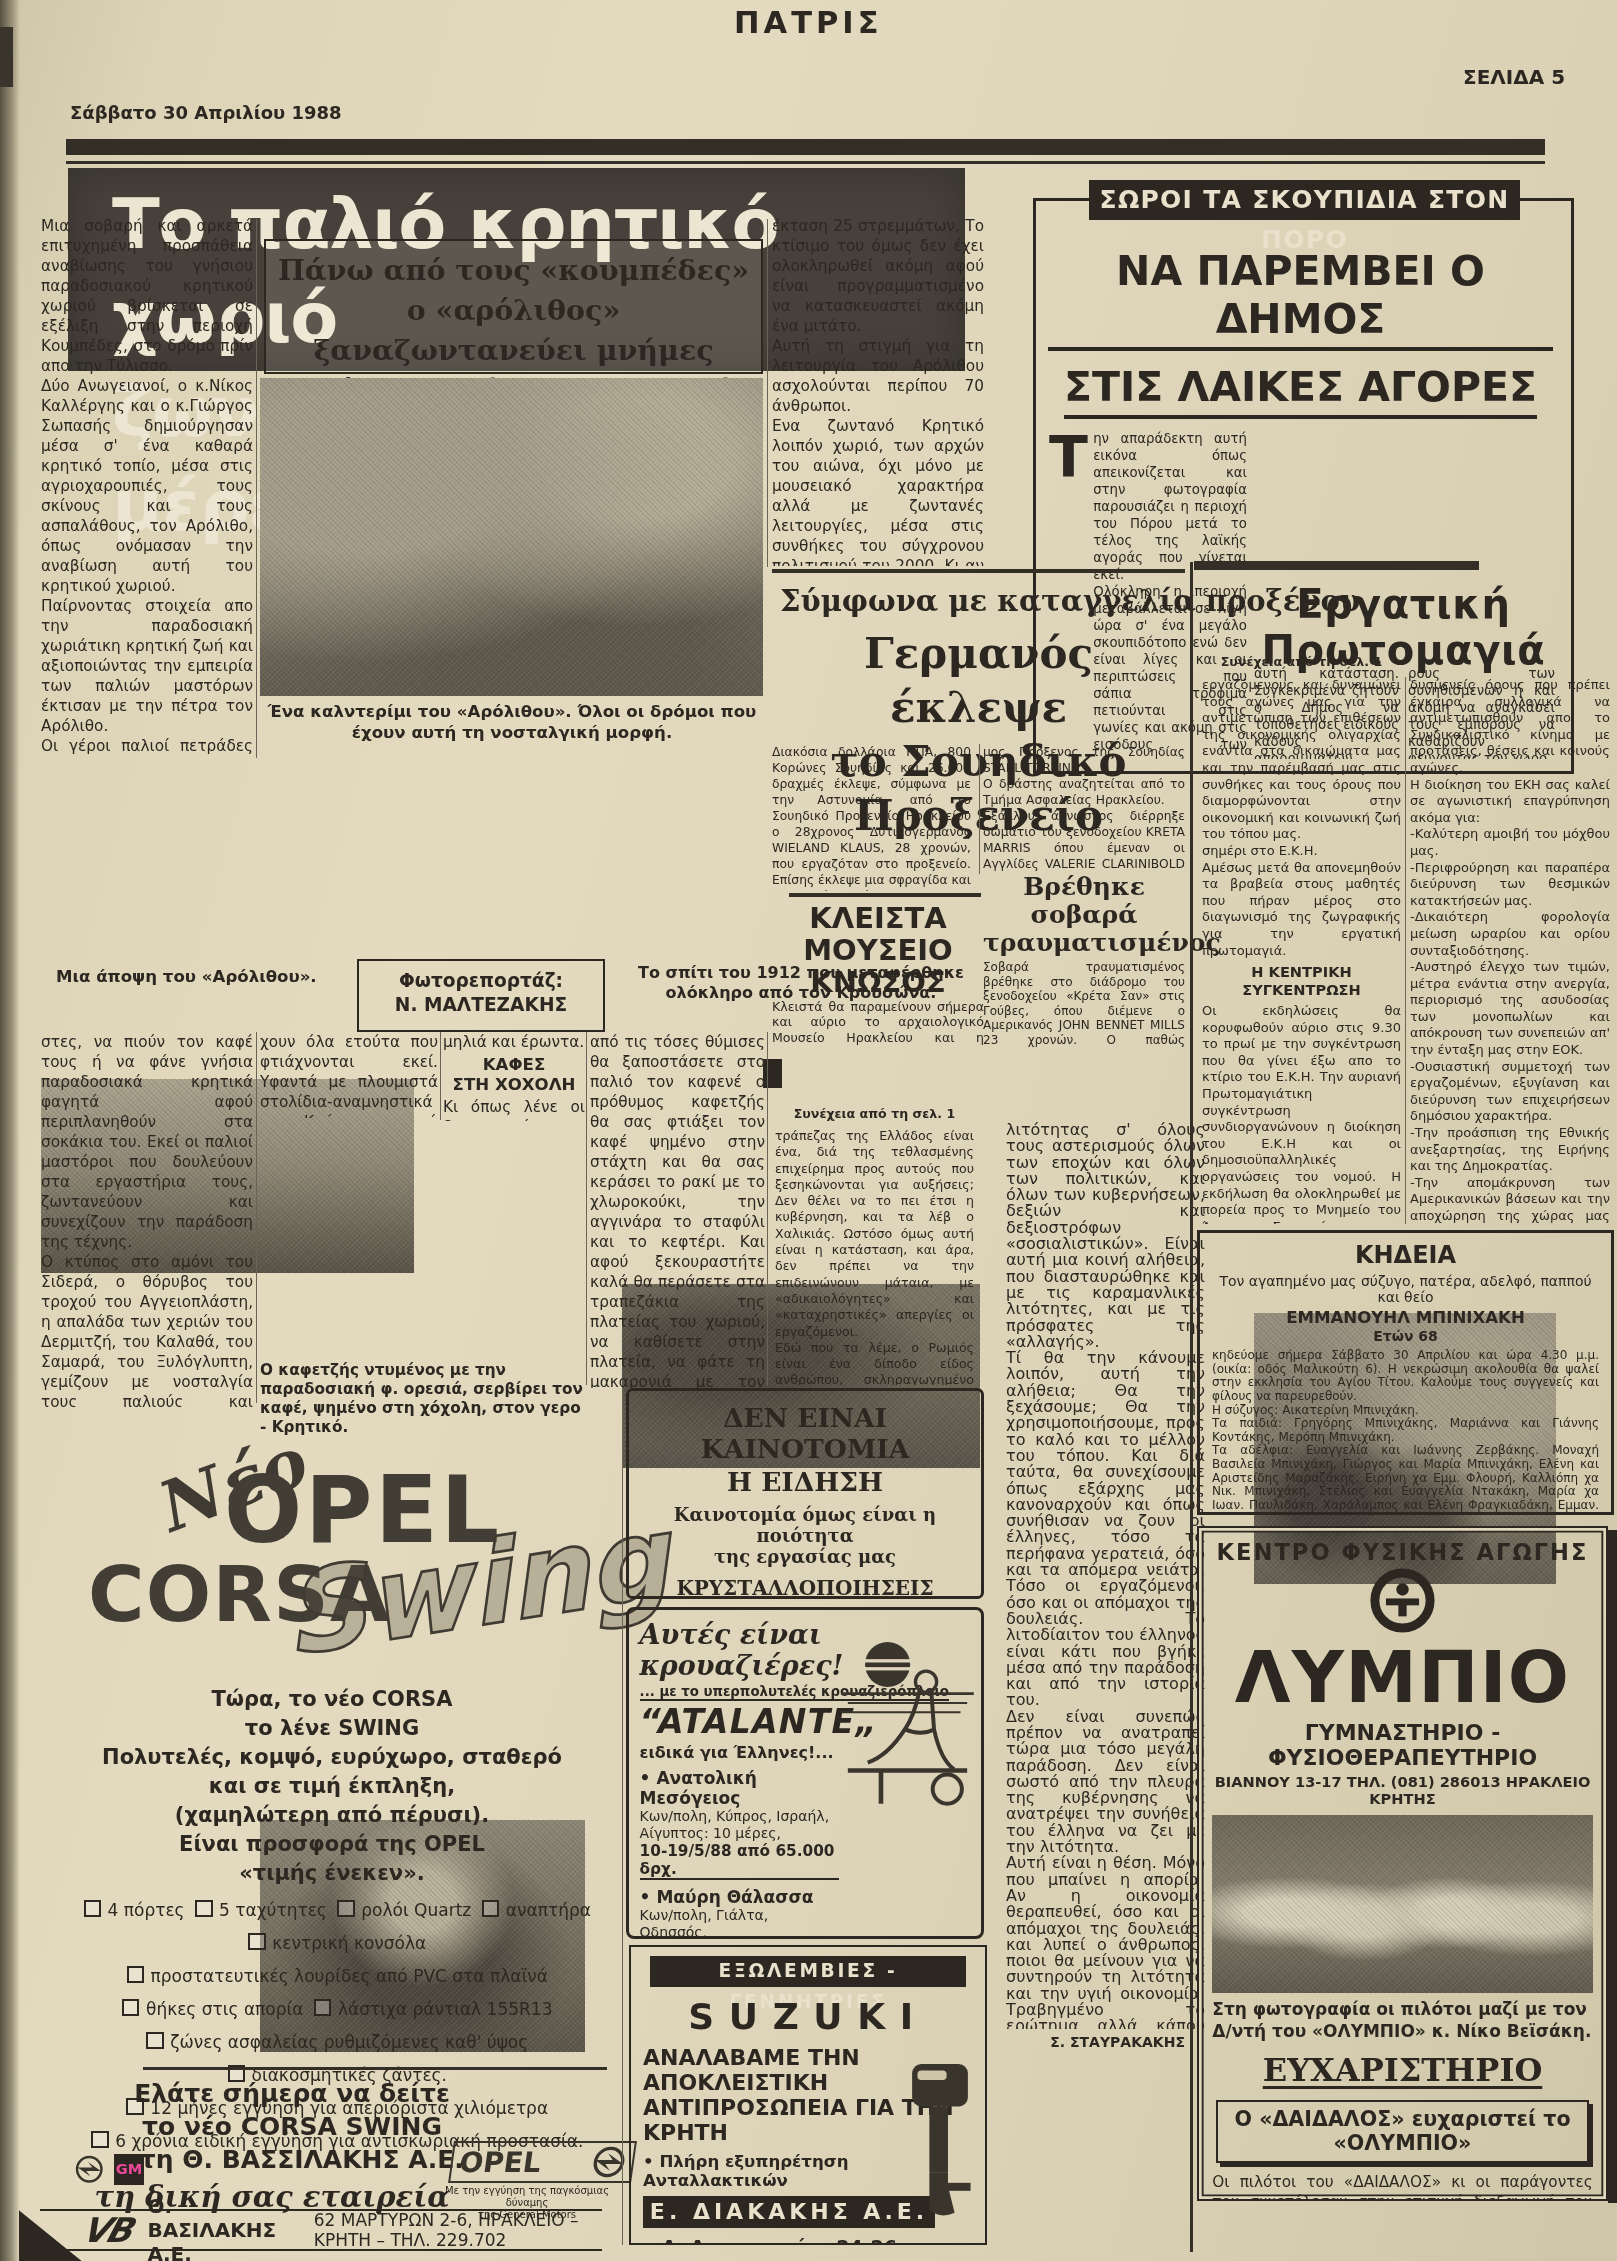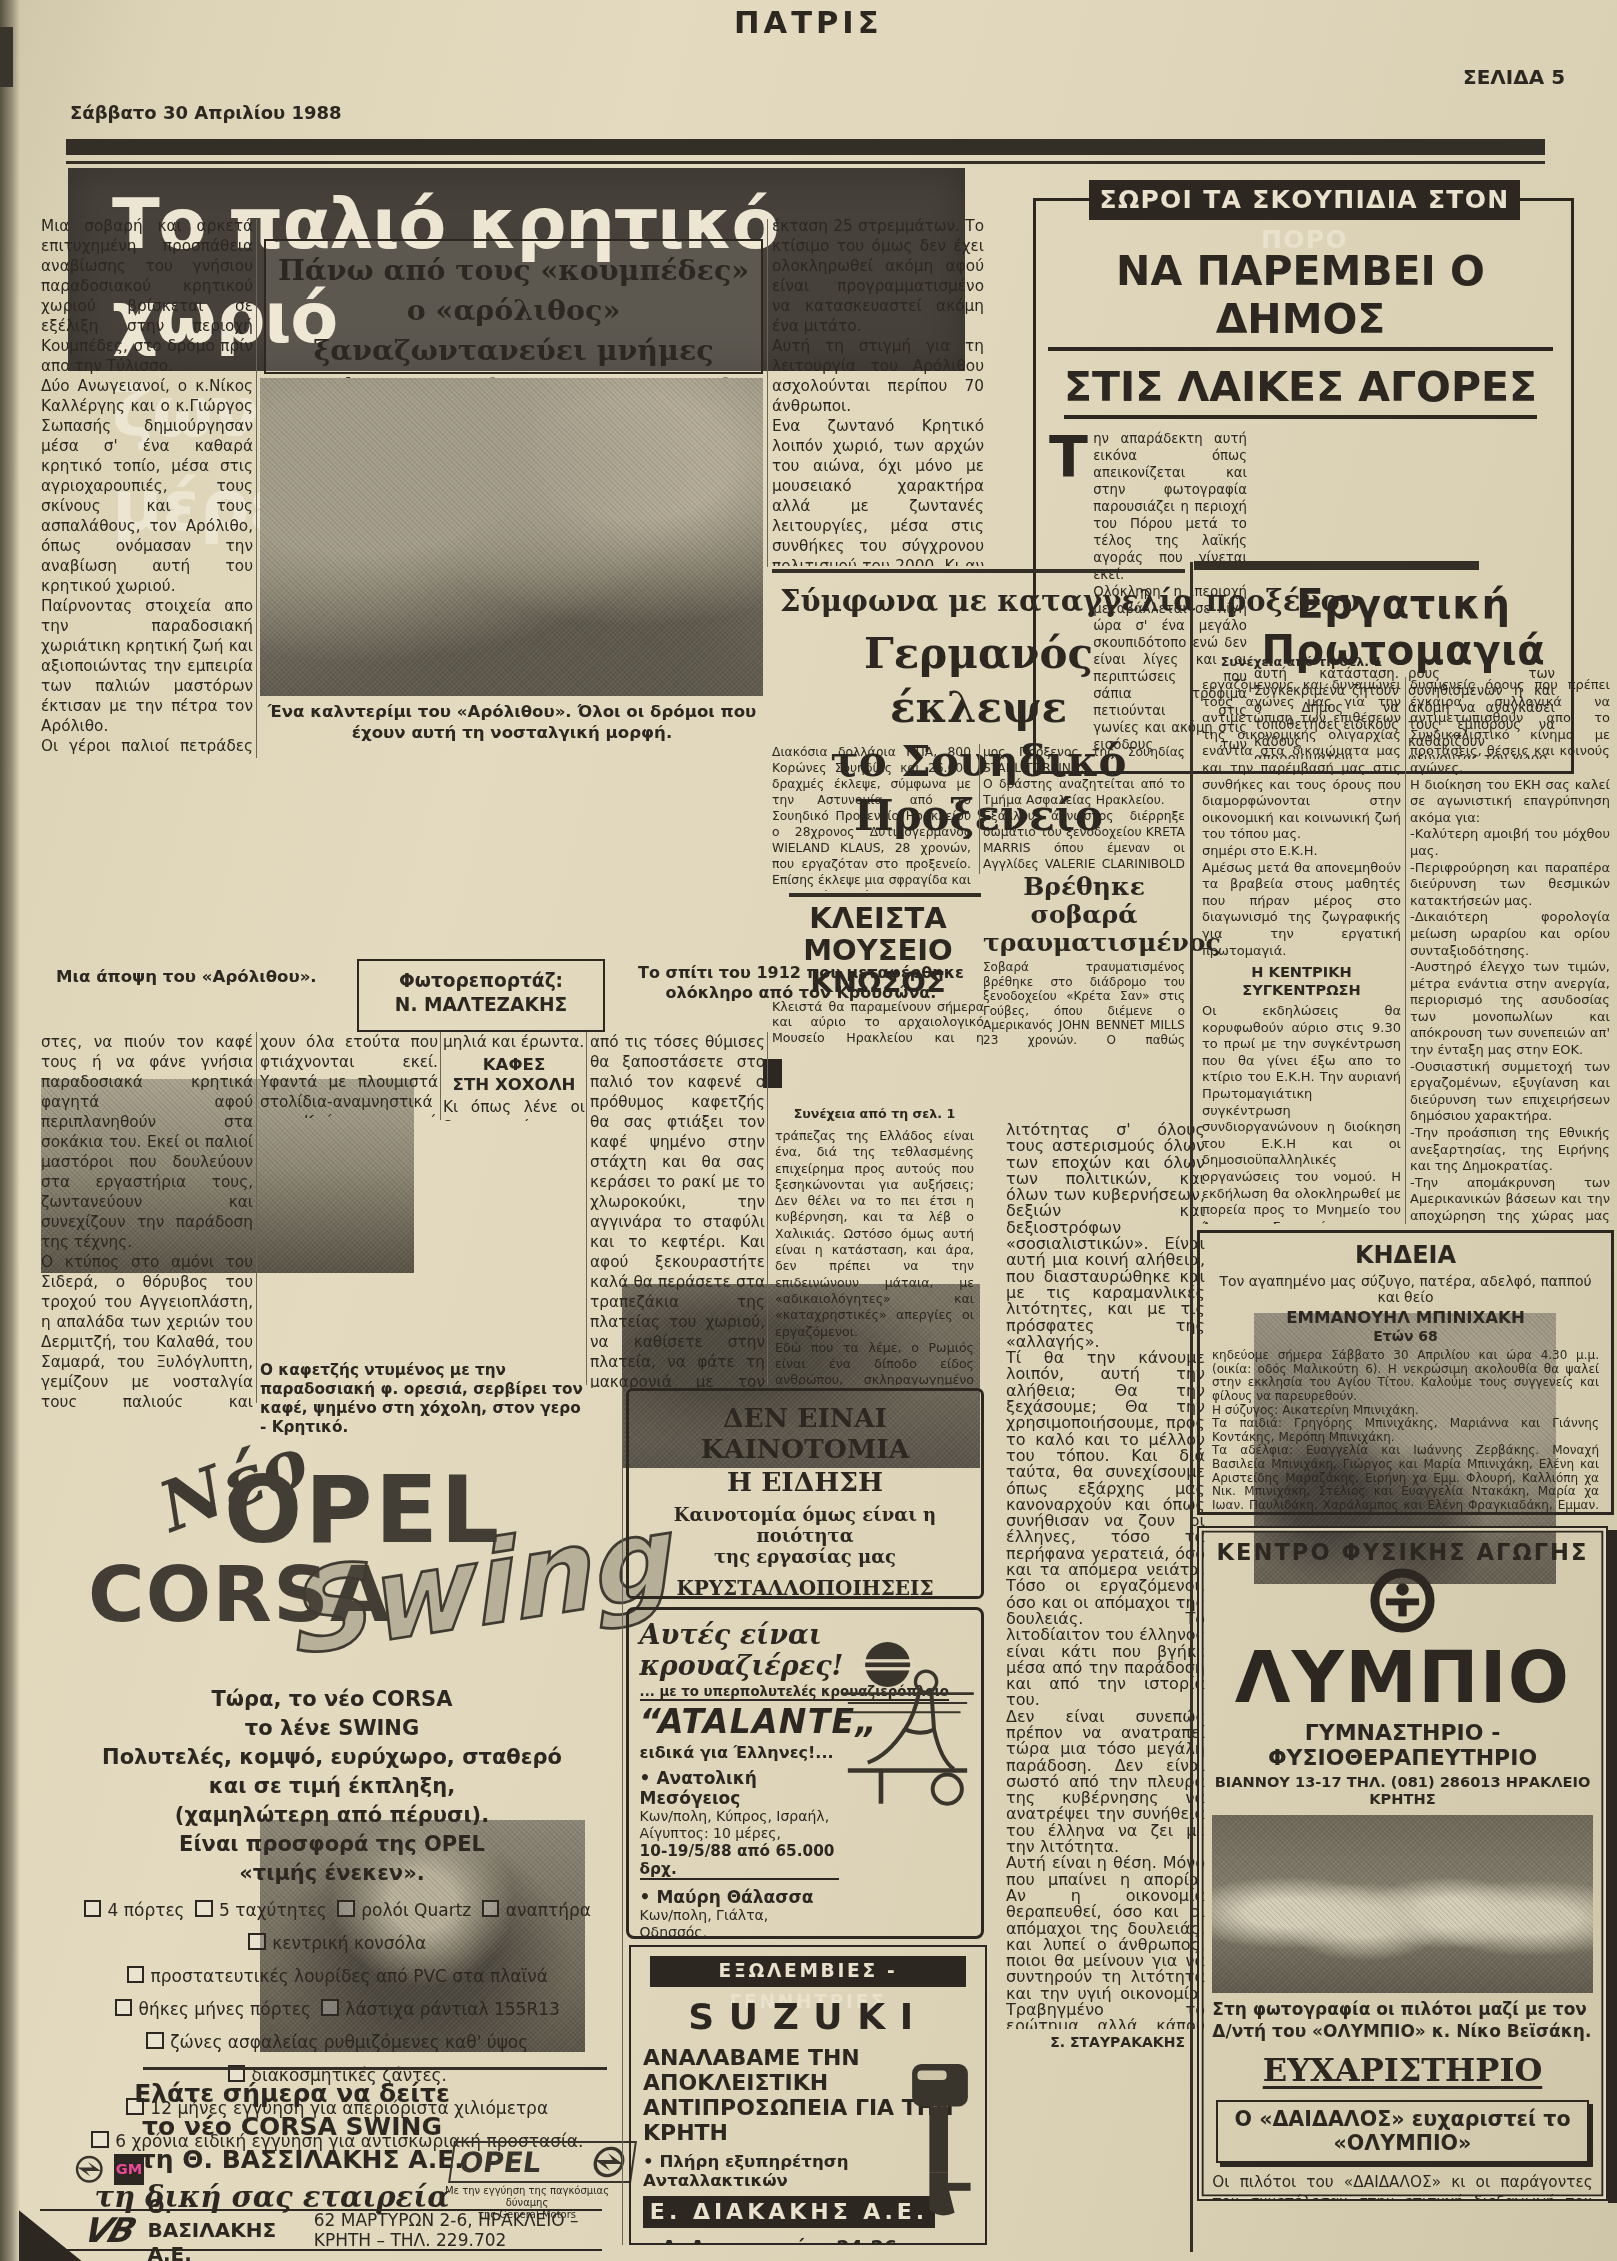--- a/index.html
+++ b/index.html
@@ -215,21 +215,21 @@
 Είναι προσφορά της OPEL
 «τιμής ένεκεν».</div>
   <div class="abs" style="left:40px;top:1894px;width:584px;text-align:center;font-size:17px;line-height:33px;">
     <div>
       <span class="feat">4 πόρτες</span><span class="feat">5 ταχύτητες</span><span class="feat">ρολόι Quartz</span><span class="feat">αναπτήρα</span>
     </div>
     <div>
       <span class="feat">κεντρική κονσόλα</span><span class="feat">προστατευτικές λουρίδες από PVC στα πλαϊνά</span>
     </div>
     <div>
-      <span class="feat">θήκες μήνες πόρτες</span><span class="feat">λάστιχα ράντιαλ 155R13</span>
+      <span class="feat">θήκες στις απορία</span><span class="feat">λάστιχα ράντιαλ 155R13</span>
     </div>
     <div>
       <span class="feat">ζώνες ασφαλείας ρυθμιζόμενες καθ' ύψος</span><span class="feat">διακοσμητικές ζάντες.</span>
     </div>
     <div>
       <span class="feat">12 μήνες εγγύηση για απεριόριστα χιλιόμετρα</span><span class="feat">6 χρόνια ειδική εγγύηση για αντισκωριακή προστασία.</span>
     </div>
   </div>
   <div class="abs hr" style="left:143px;top:2067px;width:464px;height:2.7px;"></div>
   <div class="abs ctr b" style="left:40px;top:2079px;width:504px;font-size:25px;">Ελάτε σήμερα να δείτε</div>

